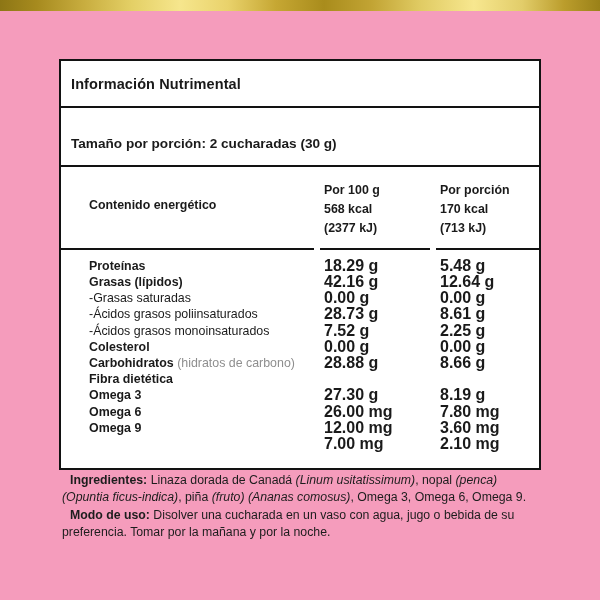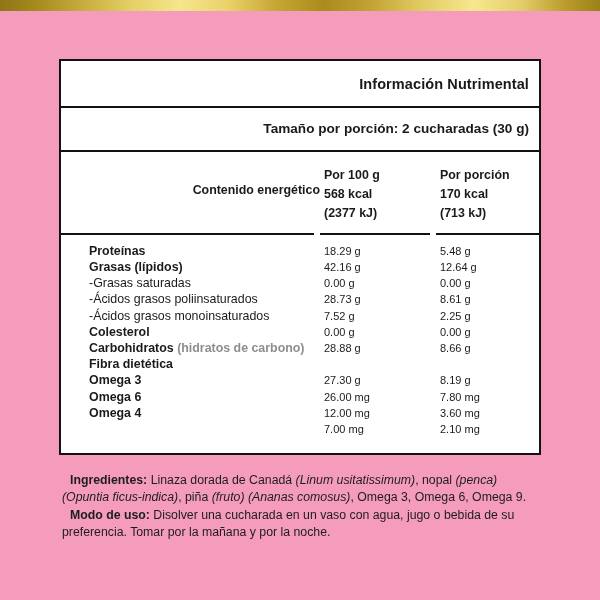--- a/index.html
+++ b/index.html
@@ -40,52 +40,51 @@
     left: 59px;
     top: 59px;
     width: 482px;
     box-sizing: border-box;
     background: #ffffff;
     border: 2px solid #121212;
     color: #1a1a1a;
   }
   .band {
     border-bottom: 2px solid #121212;
-    text-align: right;
+    text-align: left;
   }
   #title-band {
     padding: 15px 10px 14px;
   }
   #title-text {
     font-size: 14.5px;
     font-weight: bold;
     letter-spacing: .1px;
   }
   #serving-band {
-    padding: 11px 10px 12px;
+    padding: 26px 10px 12px;
     line-height: 1.42;
   }
   .serving-line {
     font-size: 13.6px;
     font-weight: bold;
   }
   #energy-row {
     display: flex;
     align-items: flex-start;
     padding: 14px 0 10px 0;
     position: relative;
   }
   .col-label {
     width: 259px;
     box-sizing: border-box;
     padding-left: 28px;
     padding-top: 17px;
     font-size: 12.4px;
     font-weight: 600;
-    text-align: right;
   }
   .col-a {
     width: 116px;
     box-sizing: border-box;
     padding-left: 4px;
   }
   .col-b {
     width: 103px;
     box-sizing: border-box;
     padding-left: 4px;
@@ -128,25 +127,25 @@
     padding-left: 4px;
   }
   .nrow {
     font-size: 12.4px;
     line-height: 16.2px;
     white-space: normal;
   }
   .nrow.bold { font-weight: bold; }
   .nrow.med  { font-weight: 600; }
   .nrow.reg  { font-weight: 400; }
-  .muted { color: #8e8e8e; font-weight: 700; }
+  .muted { color: #8e8e8e; font-weight: 400; }
   .vrow {
-    font-size: 11px;
+    font-size: 16px;
     line-height: 16.2px;
-    font-weight: normal;
+    font-weight: bold;
   }
   #footer {
     position: absolute;
     left: 62px;
     top: 472px;
     width: 478px;
     font-size: 12.3px;
     line-height: 17.4px;
     color: #1d1d1d;
   }
@@ -195,21 +194,21 @@
         <div class="nrow bold">Proteínas</div>
         <div class="nrow bold">Grasas (lípidos)</div>
         <div class="nrow reg">-Grasas saturadas</div>
         <div class="nrow reg">-Ácidos grasos poliinsaturados</div>
         <div class="nrow reg">-Ácidos grasos monoinsaturados</div>
         <div class="nrow bold">Colesterol</div>
         <div class="nrow bold">Carbohidratos<span class="muted"> (hidratos de carbono)</span></div>
         <div class="nrow bold">Fibra dietética</div>
         <div class="nrow med">Omega 3</div>
         <div class="nrow med">Omega 6</div>
-        <div class="nrow med">Omega 4</div>
+        <div class="nrow med">Omega 9</div>
       </div>
     <div id="nut-v1">
         <div class="vrow">18.29 g</div>
         <div class="vrow">42.16 g</div>
         <div class="vrow">0.00 g</div>
         <div class="vrow">28.73 g</div>
         <div class="vrow">7.52 g</div>
         <div class="vrow">0.00 g</div>
         <div class="vrow">28.88 g</div>
         <div class="vrow">&nbsp;</div>

